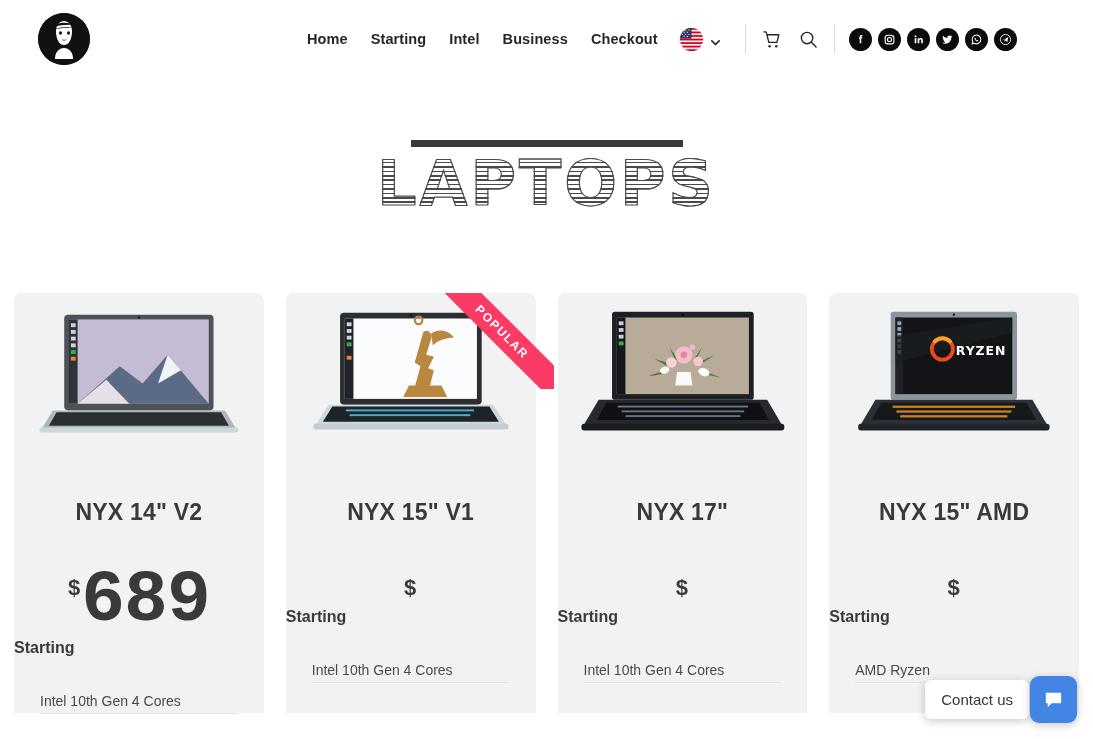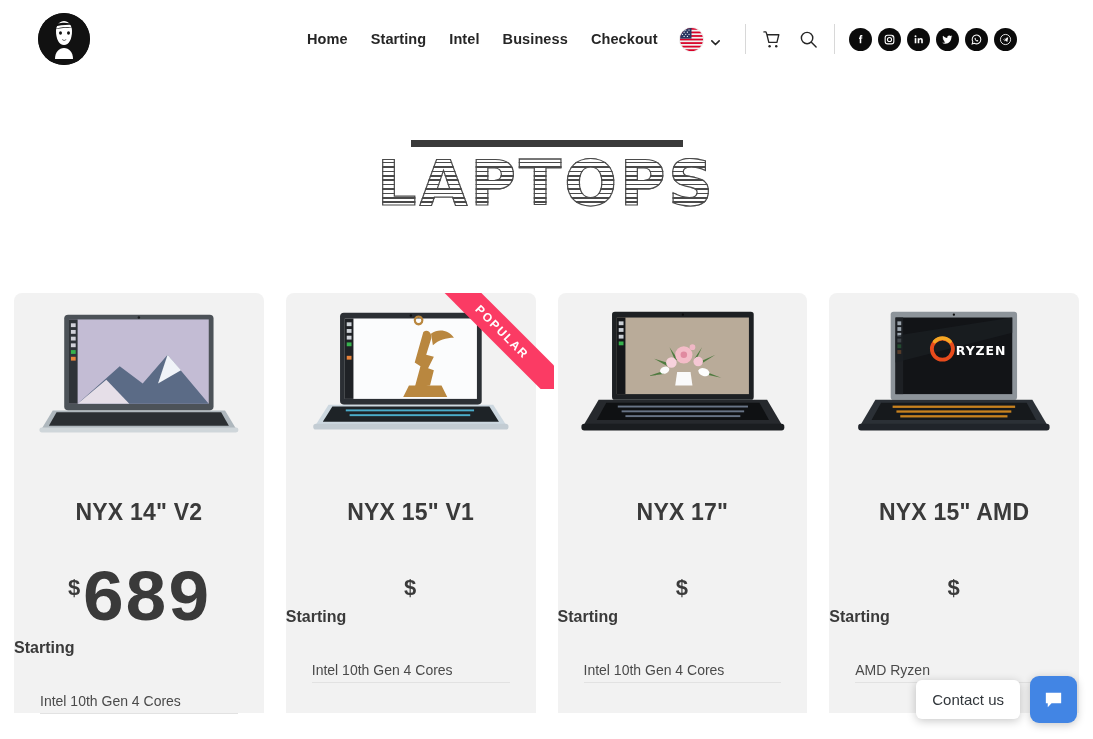--- a/index.html
+++ b/index.html
@@ -263,21 +263,21 @@
     top: 26px;
   }
 
   
   .chat-widget {
     position: fixed;
     right: 16px;
     bottom: 16px;
     display: flex;
     align-items: center;
-    gap: 10px;
+    gap: 1px;
     z-index: 50;
   }
   .chat-tip {
     background: #ffffff;
     border-radius: 6px;
     padding: 11px 16px;
     font-size: 15px;
     color: #31363b;
     box-shadow: 0 2px 10px rgba(0,0,0,0.22);
     white-space: nowrap;

